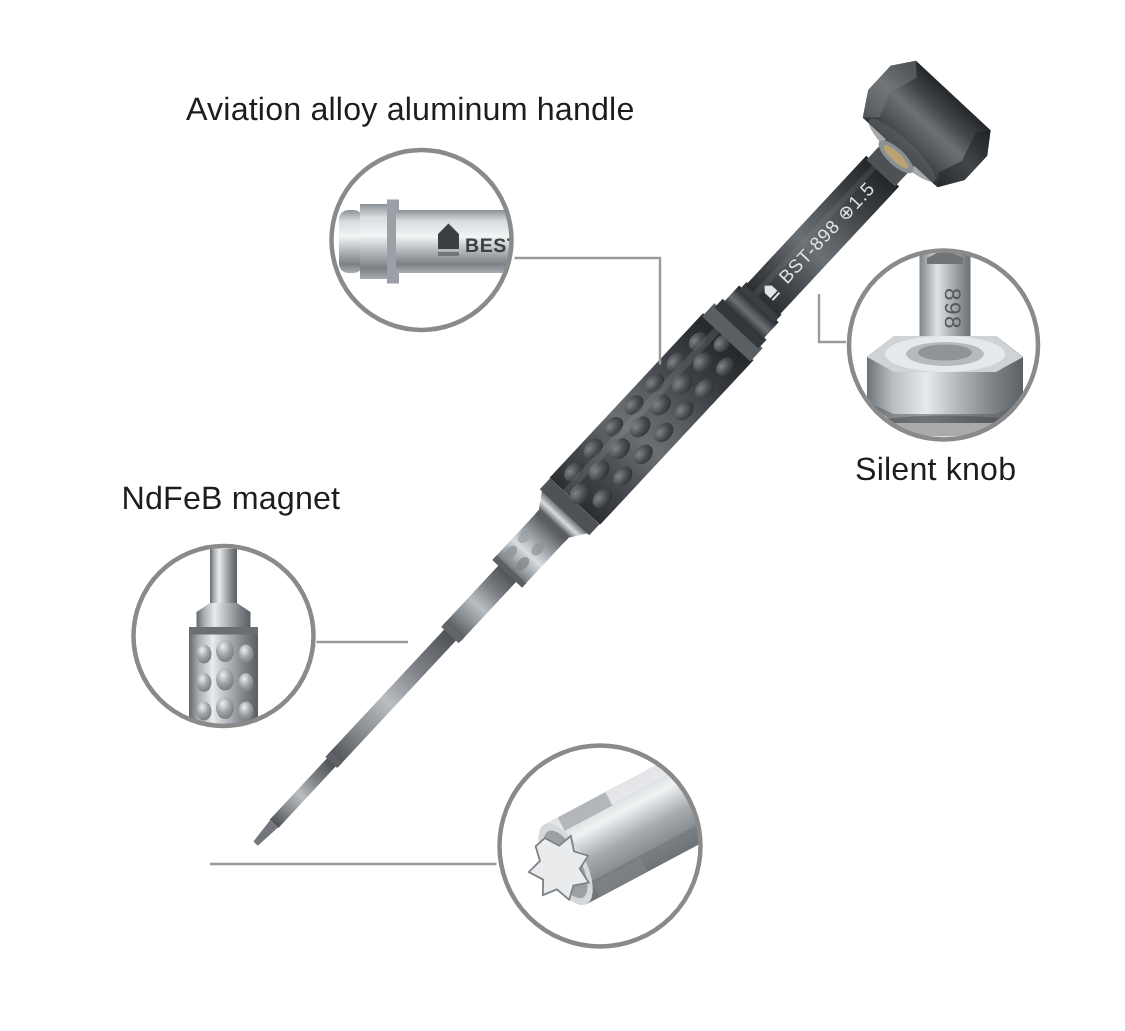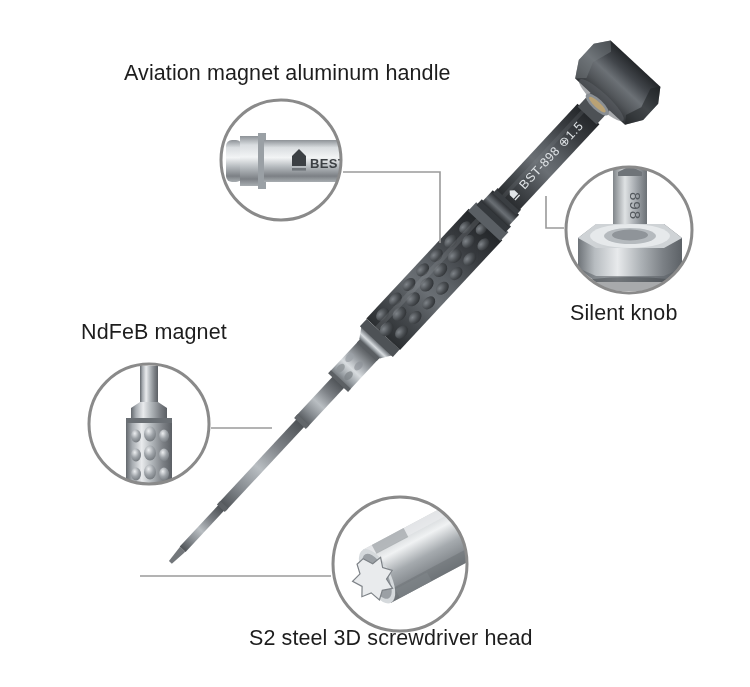--- a/index.html
+++ b/index.html
@@ -323,21 +323,20 @@
                    L -10,-10 L -8,-20 Z" fill="#e9ebed" stroke="#7d8287" stroke-width="1.2"></path>
         </g>
 
         <rect x="-16" y="-30" width="36" height="10" fill="#82878c" opacity="0.5"></rect>
         <rect x="-16" y="20" width="36" height="10" fill="#82878c" opacity="0.5"></rect>
       </g>
     </g>
     <circle cx="400" cy="564" r="67" fill="none" stroke="#8a8a8a" stroke-width="3"></circle>
   </svg>
 
-  <div class="label" id="label-handle">Aviation magnet aluminum handle</div>
+  <div class="label" id="label-handle">Aviation alloy aluminum handle</div>
 
   <div class="label" id="label-magnet">NdFeB magnet</div>
 
   <div class="label" id="label-knob">Silent knob</div>
 
-  <div class="label" id="label-head">S2 steel 3D screwdriver head</div>
 
 </div>
 
 </body></html>

